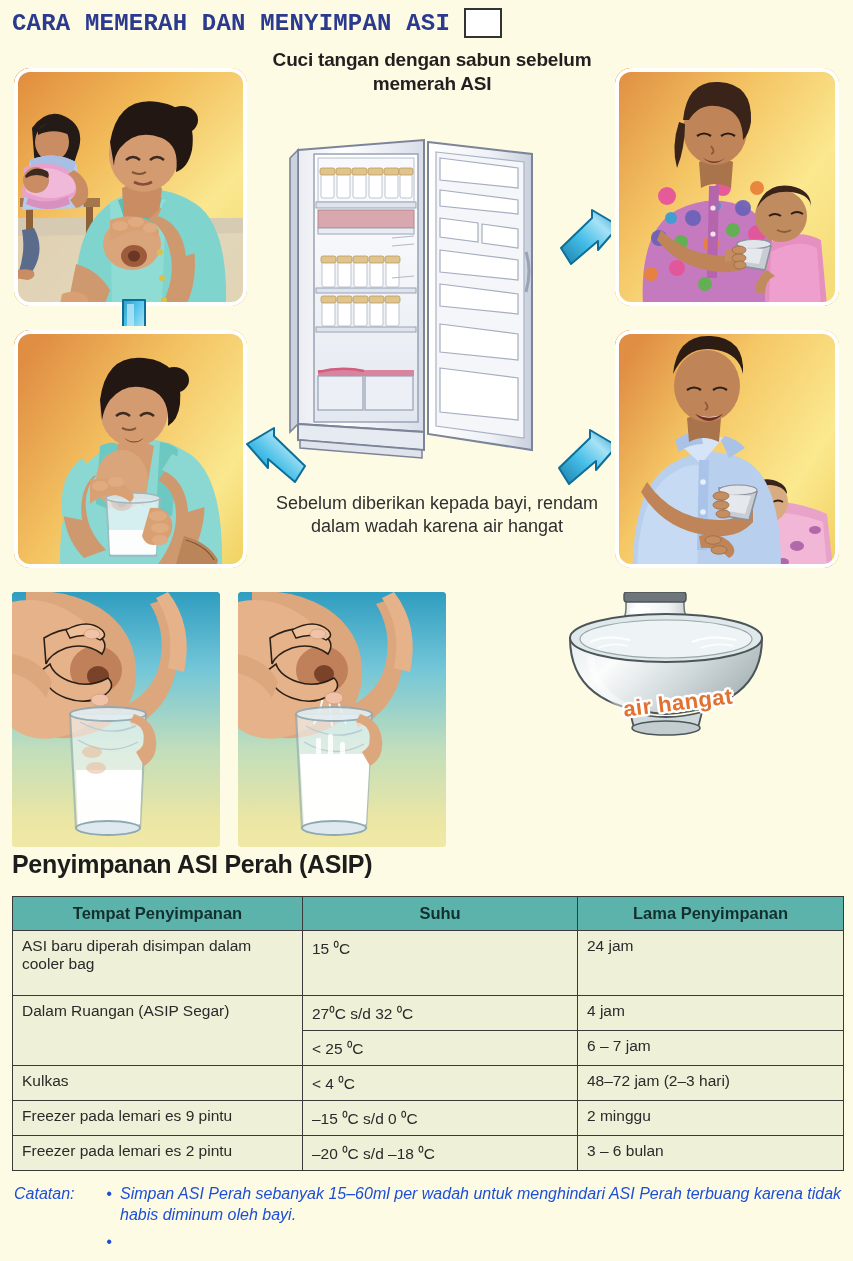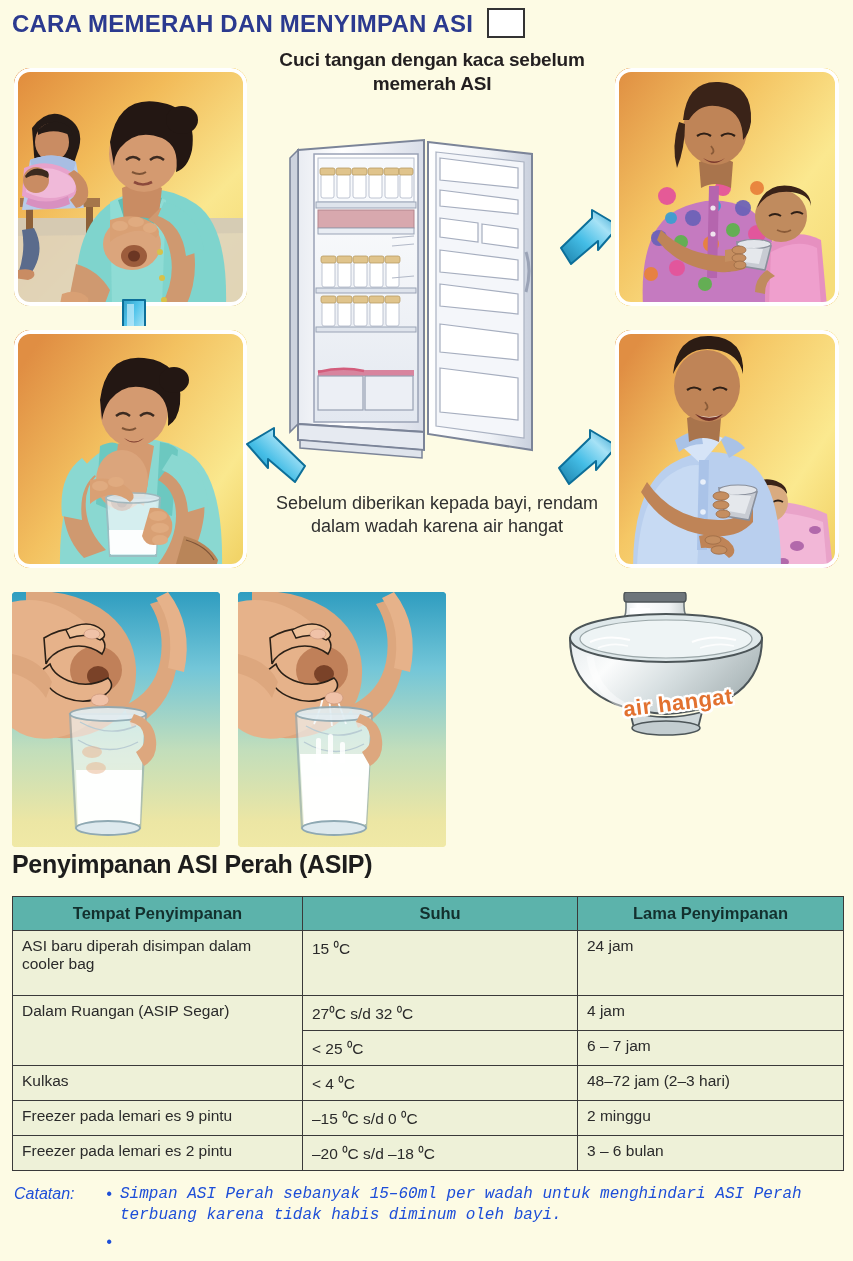--- a/index.html
+++ b/index.html
@@ -7,21 +7,21 @@
     width:853px;height:1261px;
     background:#fdfbe4;
     font-family:"Liberation Sans", sans-serif;
     color:#2a2a2a;
     overflow:hidden;
     position:relative;
   }
   .page{position:relative;width:853px;height:1261px;}
 
   
-  .title-row{position:absolute;left:12px;top:8px;display:flex;align-items:flex-end;gap:14px;}
+  .title-row{position:absolute;left:12px;top:8px;display:flex;align-items:center;gap:14px;font-family:Liberation Mono, monospace;}
   .title-text{
     font-size:24px;font-weight:bold;letter-spacing:.2px;
     color:#2b3a8f;white-space:nowrap;
   }
   .title-box{
     width:34px;height:26px;background:#ffffff;border:2px solid #333;
   }
 
   
   .cap{position:absolute;text-align:center;line-height:1.28;}
@@ -106,34 +106,34 @@
   td.tall{height:52px;}
 
   
   .notes{
     position:absolute;left:14px;top:1184px;width:830px;
     font-style:italic;font-size:16px;color:#1d4ed8;line-height:1.3;
   }
   .notes .row{display:flex;align-items:flex-start;}
   .notes .lbl{width:84px;flex:none;}
   .notes .bullet{width:22px;flex:none;text-align:center;}
-  .notes .txt{flex:1;font-family:Liberation Mono, monospace;}
+  .notes .txt{flex:1;}
   .notes .row2{margin-top:6px;padding-left:84px;}
 </style>
 </head>
 <body>
 
 <div class="page">
 
   <div class="title-row">
     <div class="title-text">CARA MEMERAH DAN MENYIMPAN ASI</div>
     <div class="title-box"></div>
   </div>
 
-  <div class="cap cap-top">Cuci tangan dengan kaca sebelum memerah ASI</div>
+  <div class="cap cap-top">Cuci tangan dengan sabun sebelum memerah ASI</div>
 
   <div class="panel bg-warm" id="panel-express-mother">
     <svg class="inner" viewBox="0 0 233 238" preserveAspectRatio="none">
       <defs>
         <linearGradient id="g1" x1="0" y1="0" x2="1" y2="1">
           <stop offset="0" stop-color="#e08a3c"></stop>
             <stop offset="0.35" stop-color="#f2bb59"></stop>
           <stop offset="0.7" stop-color="#fae78f"></stop>
             <stop offset="1" stop-color="#f3d76e"></stop>
         </linearGradient>

